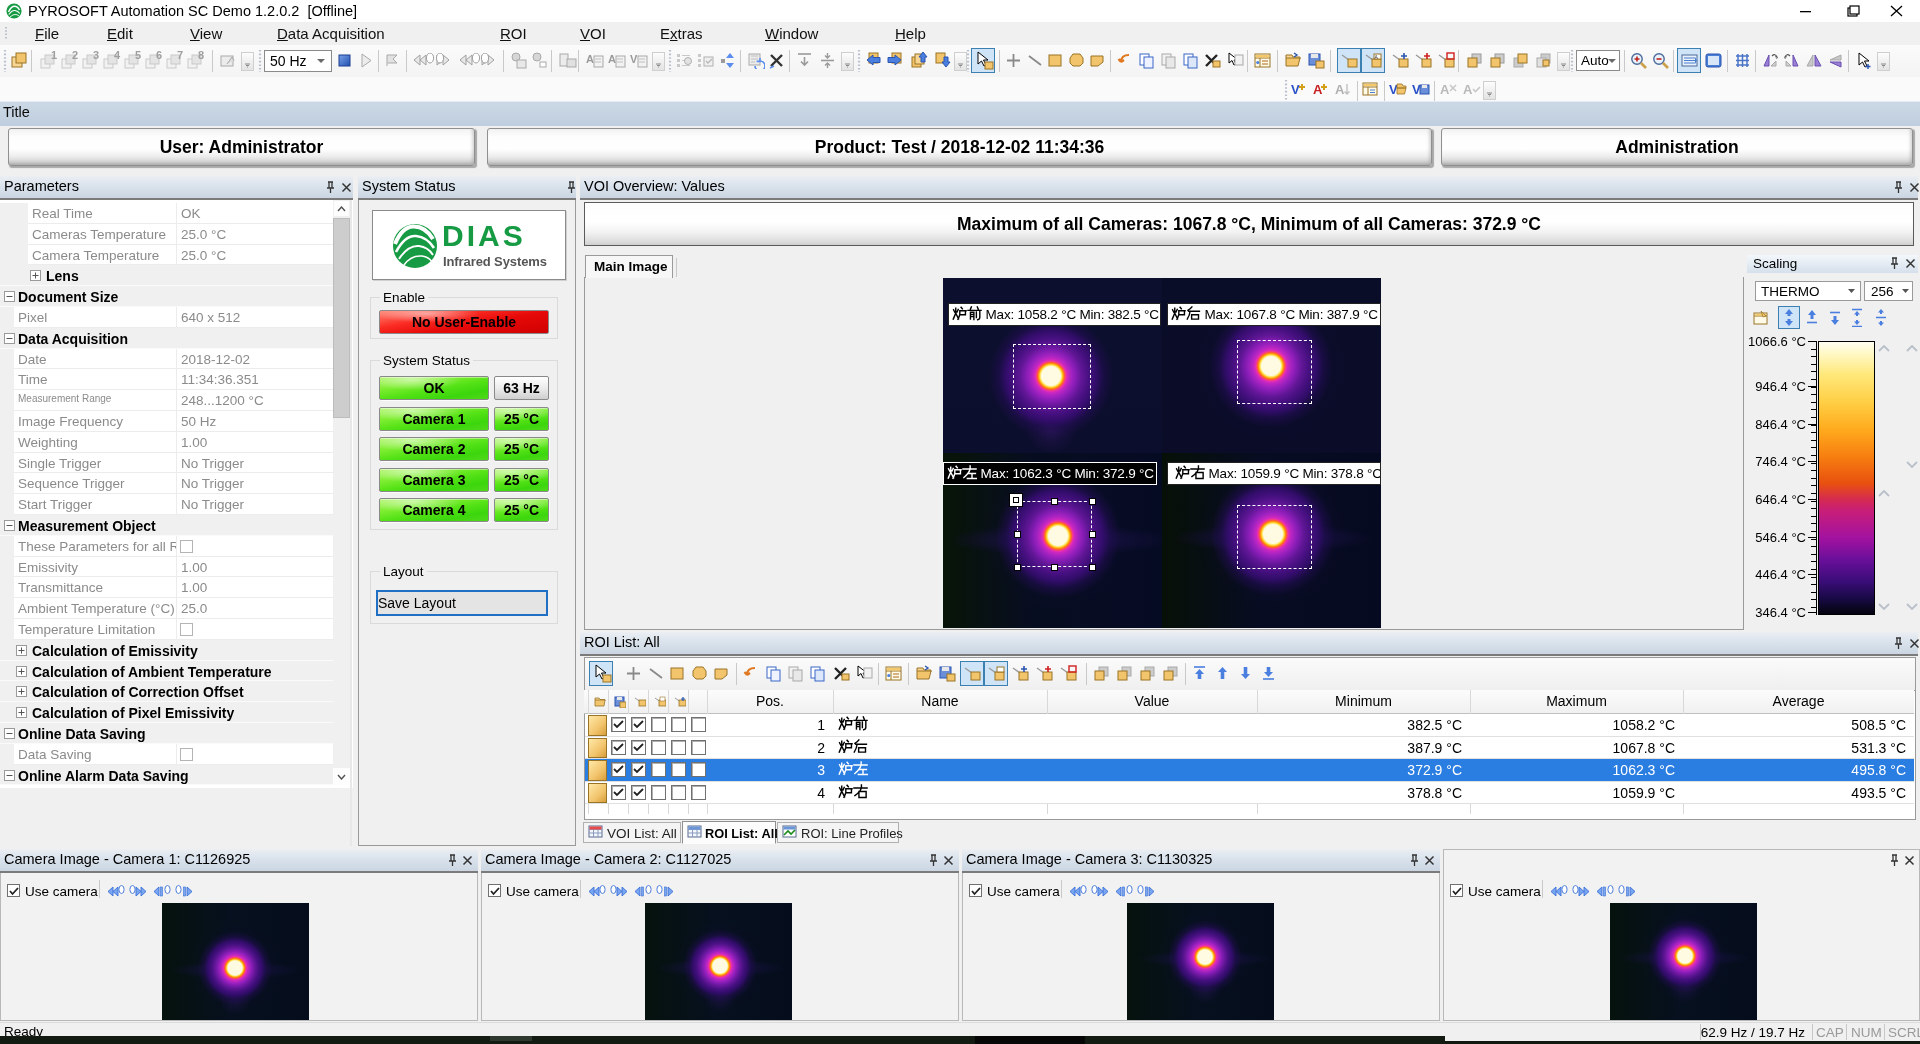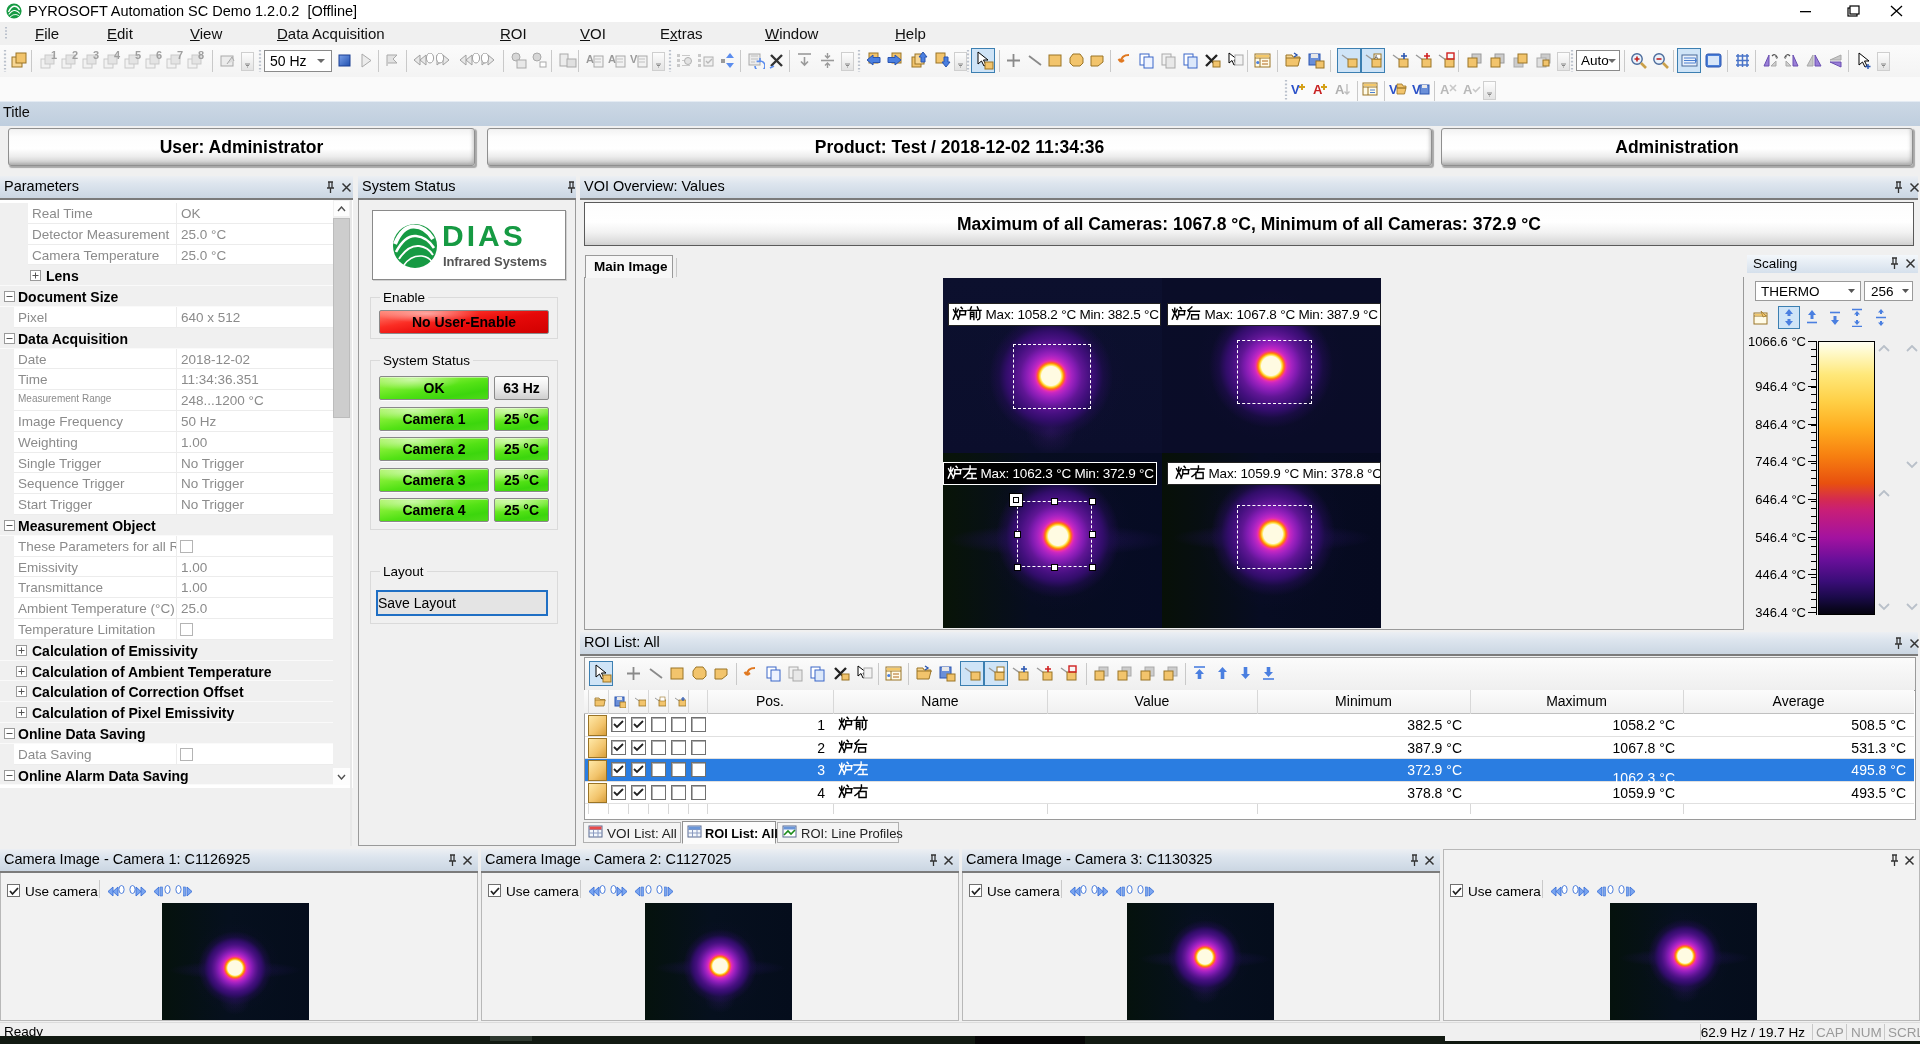--- a/index.html
+++ b/index.html
@@ -490,21 +490,21 @@
 <div class="abs " style="left:0px;top:200px;width:353px;height:588px;background:#fff;"></div>
 <div class="abs " style="left:0px;top:788px;width:353px;height:58px;background:#f0f0f0;"></div>
 <div class="abs " style="left:0px;top:203px;width:28px;height:21px;background:#f0f0f0;"></div>
     <div class="abs " style="left:28px;top:203px;width:305px;height:21px;background:#fff;border-bottom:1px solid #ececec;"></div>
     <div class="abs " style="left:176px;top:203px;width:1px;height:21px;background:#ececec;"></div>
     <div class="abs " style="left:32px;top:206px;width:144px;height:16px;font-size:13.5px;color:#8b8b8b;white-space:nowrap;overflow:hidden;">Real Time</div>
     <div class="abs " style="left:181px;top:206px;width:150px;height:16px;font-size:13.5px;color:#8b8b8b;white-space:nowrap;">OK</div>
     <div class="abs " style="left:0px;top:224px;width:28px;height:21px;background:#f0f0f0;"></div>
     <div class="abs " style="left:28px;top:224px;width:305px;height:21px;background:#fff;border-bottom:1px solid #ececec;"></div>
     <div class="abs " style="left:176px;top:224px;width:1px;height:21px;background:#ececec;"></div>
-    <div class="abs " style="left:32px;top:227px;width:144px;height:16px;font-size:13.5px;color:#8b8b8b;white-space:nowrap;overflow:hidden;">Detector Measurement</div>
+    <div class="abs " style="left:32px;top:227px;width:144px;height:16px;font-size:13.5px;color:#8b8b8b;white-space:nowrap;overflow:hidden;">Cameras Temperature</div>
     <div class="abs " style="left:181px;top:227px;width:150px;height:16px;font-size:13.5px;color:#8b8b8b;white-space:nowrap;">25.0 °C</div>
     <div class="abs " style="left:0px;top:245px;width:28px;height:20px;background:#f0f0f0;"></div>
     <div class="abs " style="left:28px;top:245px;width:305px;height:20px;background:#fff;border-bottom:1px solid #ececec;"></div>
     <div class="abs " style="left:176px;top:245px;width:1px;height:20px;background:#ececec;"></div>
     <div class="abs " style="left:32px;top:248px;width:144px;height:16px;font-size:13.5px;color:#8b8b8b;white-space:nowrap;overflow:hidden;">Camera Temperature</div>
     <div class="abs " style="left:181px;top:248px;width:150px;height:16px;font-size:13.5px;color:#8b8b8b;white-space:nowrap;">25.0 °C</div>
     <div class="abs " style="left:0px;top:265px;width:333px;height:21px;background:#f0f0f0;border-bottom:1px solid #fafafa;"></div>
     <svg class="abs" style="left:30px;top:270px;" width="11" height="11" viewBox="0 0 11 11">
       <rect x="0.5" y="0.5" width="10" height="10" fill="#fff" stroke="#9a9a9a"></rect>
       <path d="M2.5 5.5 h6" stroke="#555"></path>
@@ -1117,21 +1117,21 @@
     <div class="abs " style="left:838px;top:761px;width:200px;height:18px;font-size:14px;color:#fff;"><svg width="15" height="15" viewBox="0 0 96 96" style="vertical-align:-2px">
         <g fill="none" stroke="#fff" stroke-width="9" stroke-linecap="square">
           <path d="M24 14 V46 M10 24 L18 40 M40 22 L32 38 M24 46 L8 84 M26 50 L42 82 M58 8 L66 18 M50 30 H90 M50 30 V56 L38 86 M52 56 H86 M86 30 V56"></path>
         </g>
       </svg><svg width="15" height="15" viewBox="0 0 96 96" style="vertical-align:-2px">
         <g fill="none" stroke="#fff" stroke-width="9" stroke-linecap="square">
           <path d="M6 26 H90 M52 6 V26 M52 26 Q44 54 12 80 M42 54 H86 M64 54 V84 M34 86 H92"></path>
         </g>
       </svg></div>
     <div class="abs " style="left:1257px;top:762px;width:205px;height:16px;font-size:14px;text-align:right;color:#fff;">372.9 °C</div>
-    <div class="abs " style="left:1470px;top:762px;width:205px;height:16px;font-size:14px;text-align:right;color:#fff;margin-top:8px;">1062.3 °C</div>
+    <div class="abs " style="left:1470px;top:762px;width:205px;height:16px;font-size:14px;text-align:right;color:#fff;">1062.3 °C</div>
     <div class="abs " style="left:1683px;top:762px;width:223px;height:16px;font-size:14px;text-align:right;color:#fff;">495.8 °C</div>
     <div class="abs " style="left:585px;top:782px;width:1329px;height:22px;background:#fff;border-bottom:1px solid #e0e0e0;"></div>
     <div class="abs " style="left:588px;top:783px;width:19px;height:20px;background:linear-gradient(135deg,#ffe9a8,#f2c46c 60%,#d89e3a);border:1px solid #9a7426;"></div>
     <div class="abs " style="left:611px;top:785px;width:15px;height:15px;background:#fff;border:1px solid #707070;box-shadow:inset 1px 1px 0 #b0b0b0;"></div>
     <svg class="abs" style="left:613px;top:788px;" width="11" height="9" viewBox="0 0 11 9">
       <path d="M1 4 L4 7 L10 1" fill="none" stroke="#222" stroke-width="1.8"></path>
     </svg>
     <div class="abs " style="left:631px;top:785px;width:15px;height:15px;background:#fff;border:1px solid #707070;box-shadow:inset 1px 1px 0 #b0b0b0;"></div>
     <svg class="abs" style="left:633px;top:788px;" width="11" height="9" viewBox="0 0 11 9">
       <path d="M1 4 L4 7 L10 1" fill="none" stroke="#222" stroke-width="1.8"></path>

